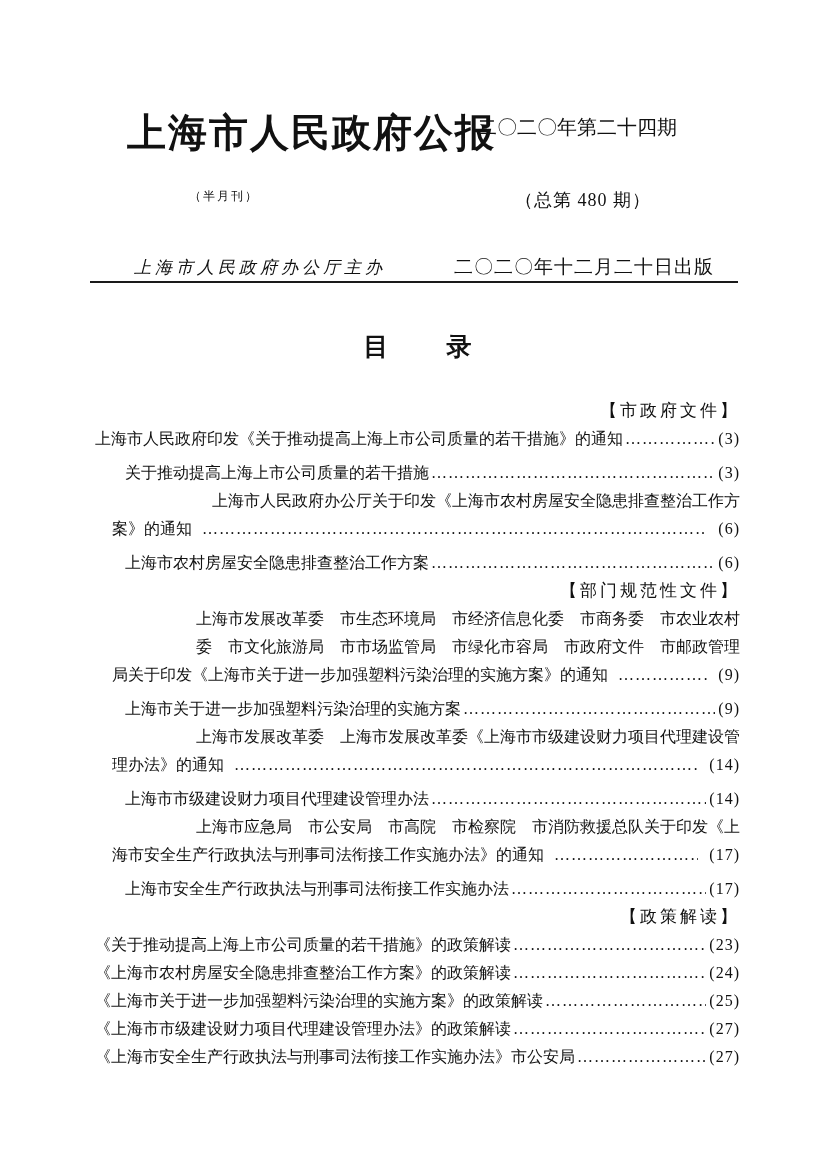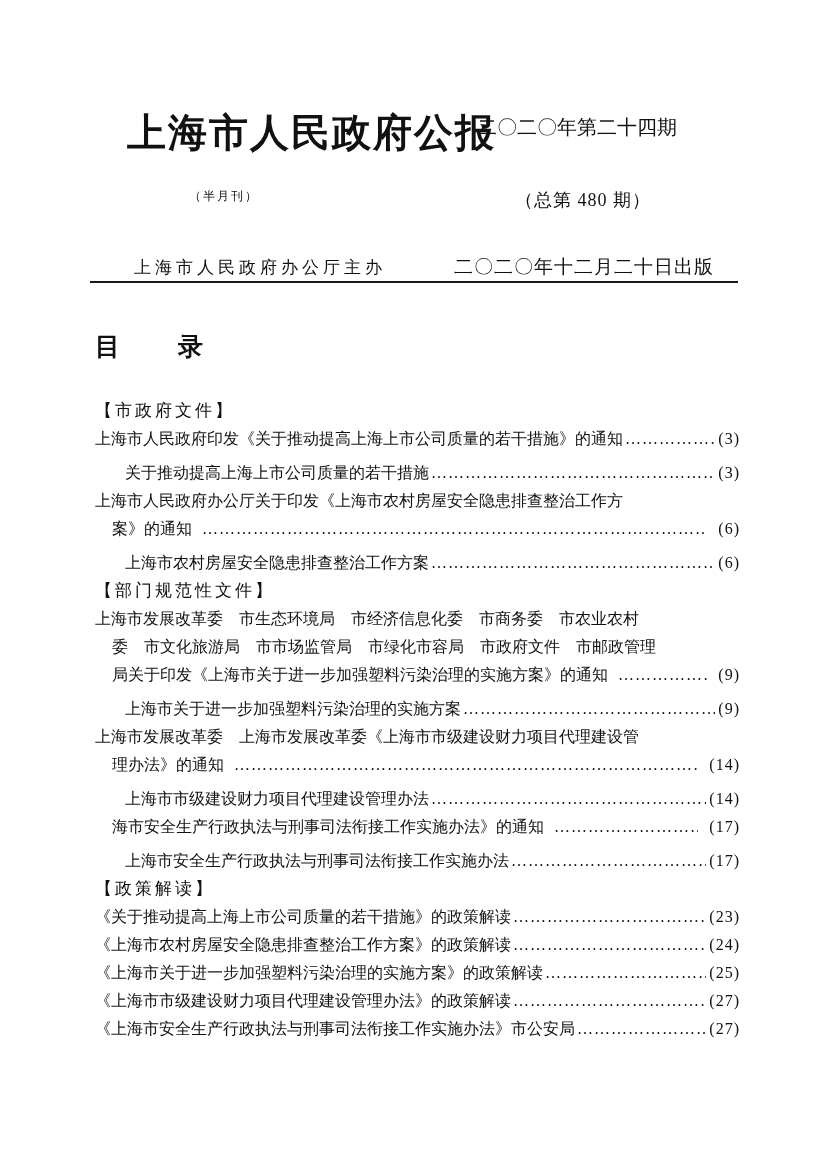--- a/index.html
+++ b/index.html
@@ -51,20 +51,21 @@
     letter-spacing: 1px;
     white-space: nowrap;
   }
   .masthead-organizer {
     position: absolute;
     left: 134px;
     top: 256px;
     font-size: 17px;
     letter-spacing: 4px;
     white-space: nowrap;
+    font-style: italic;
   }
   .masthead-date {
     position: absolute;
     left: 454px;
     top: 254px;
     font-size: 19px;
     letter-spacing: 1px;
     white-space: nowrap;
   }
   .masthead-rule {
@@ -75,39 +76,40 @@
     height: 2px;
     background: #1a1a1a;
   }
 
   
   .toc-title {
     position: absolute;
     left: 95px;
     top: 330px;
     width: 645px;
-    text-align: left;
+    text-align: center;
     font-size: 25px;
     font-weight: bold;
     white-space: nowrap;
   }
   .toc-title .gap { display: inline-block; width: 58px; }
 
   
   .toc {
     position: absolute;
     left: 95px;
     top: 397px;
     width: 645px;
     font-size: 16px;
   }
   .toc .row {
     height: 28px;
     line-height: 28px;
     white-space: nowrap;
+    text-align: right;
   }
   .toc .row.heading {
     font-size: 17px;
     letter-spacing: 3px;
     font-weight: 500;
   }
   .toc .row.flexline { display: flex; }
   .toc .txt { flex: none; white-space: nowrap; }
   .toc .ind-cont { padding-left: 17px; gap: 8px; }
   .toc .ind-sub  { padding-left: 30px; margin-top: 6px; }
@@ -184,20 +186,21 @@
       <div class="row entry ind-cont flexline">
         <span class="txt">理办法》的通知</span>
         <span class="leader"></span>
         <span class="pg">(14)</span>
       </div>
       <div class="row entry ind-sub flexline">
         <span class="txt">上海市市级建设财力项目代理建设管理办法</span>
         <span class="leader"></span>
         <span class="pg">(14)</span>
       </div>
+      <div class="row entry ind-main"><span class="txt">上海市应急局　市公安局　市高院　市检察院　市消防救援总队关于印发《上</span></div>
       <div class="row entry ind-cont flexline">
         <span class="txt">海市安全生产行政执法与刑事司法衔接工作实施办法》的通知</span>
         <span class="leader"></span>
         <span class="pg">(17)</span>
       </div>
       <div class="row entry ind-sub flexline">
         <span class="txt">上海市安全生产行政执法与刑事司法衔接工作实施办法</span>
         <span class="leader"></span>
         <span class="pg">(17)</span>
       </div>

